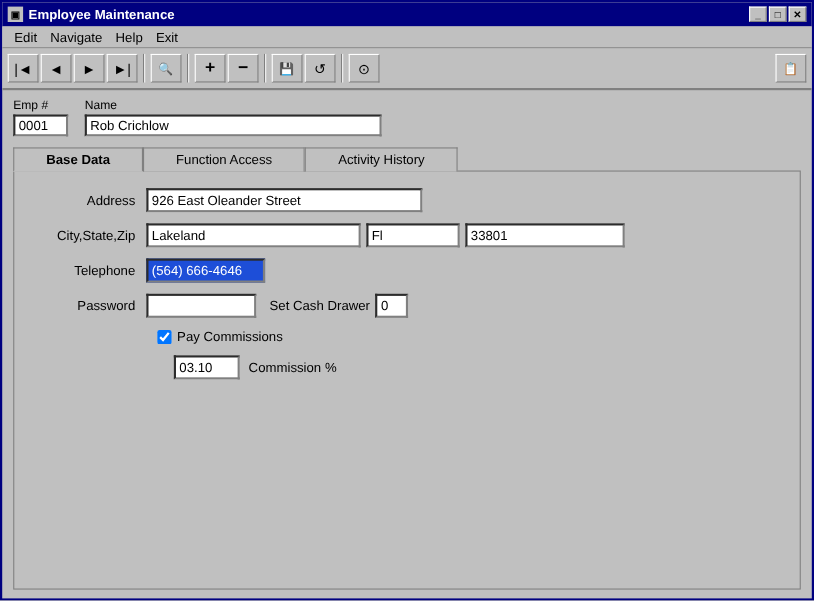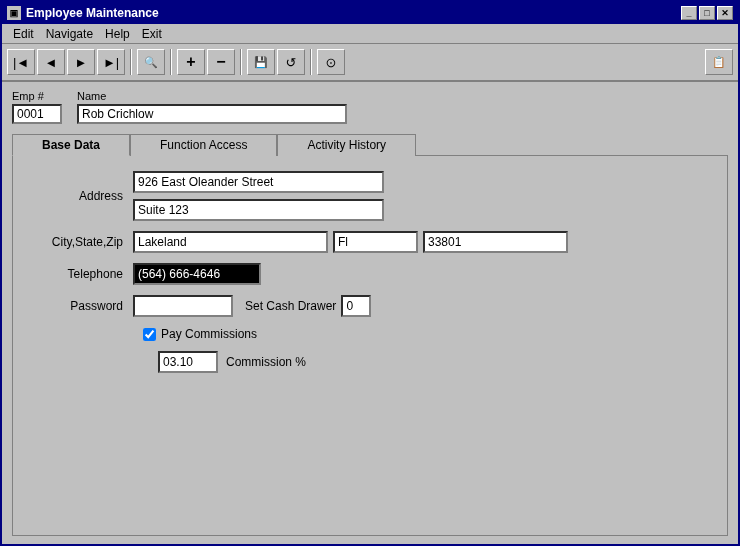--- a/index.html
+++ b/index.html
@@ -227,22 +227,22 @@
 
     .state-input {
       width: 85px;
     }
 
     .zip-input {
       width: 145px;
     }
 
     .phone-input {
-      width: 128px;
-      background: #000000;
+      width: 108px;
+      background: #1d4ed8;
       color: white;
     }
 
     .password-input {
       width: 100px;
     }
 
     .cash-input {
       width: 30px;
     }
@@ -347,21 +347,20 @@
         <div class="tab">Function Access</div>
         <div class="tab">Activity History</div>
       </div>
 
       <div class="tab-content">
 
         <div class="form-row">
           <span class="form-label">Address</span>
           <div class="addr-col">
             <input class="form-input addr-input" type="text" value="926 East Oleander Street" style="">
-            <input class="form-input addr-input" type="text" value="Suite 123" style="">
           </div>
         </div>
 
         <div class="form-row">
           <span class="form-label">City,State,Zip</span>
           <div class="csz-row">
             <input class="form-input city-input" type="text" value="Lakeland" style="">
             <input class="form-input state-input" type="text" value="Fl" style="">
             <input class="form-input zip-input" type="text" value="33801" style="">
           </div>

